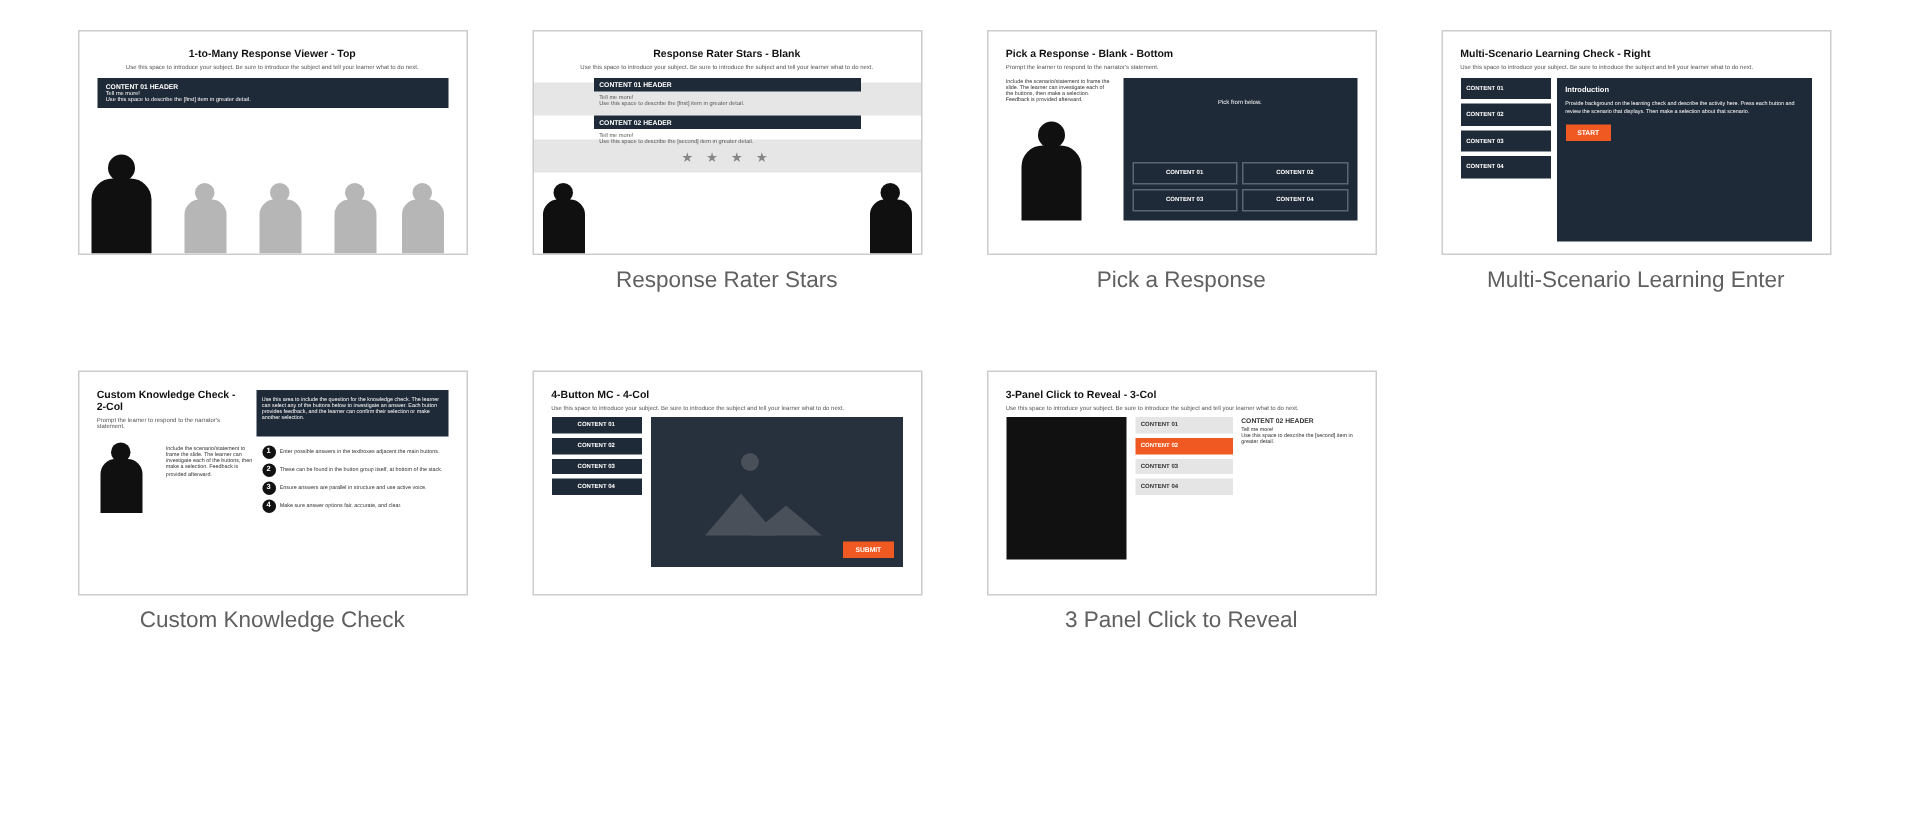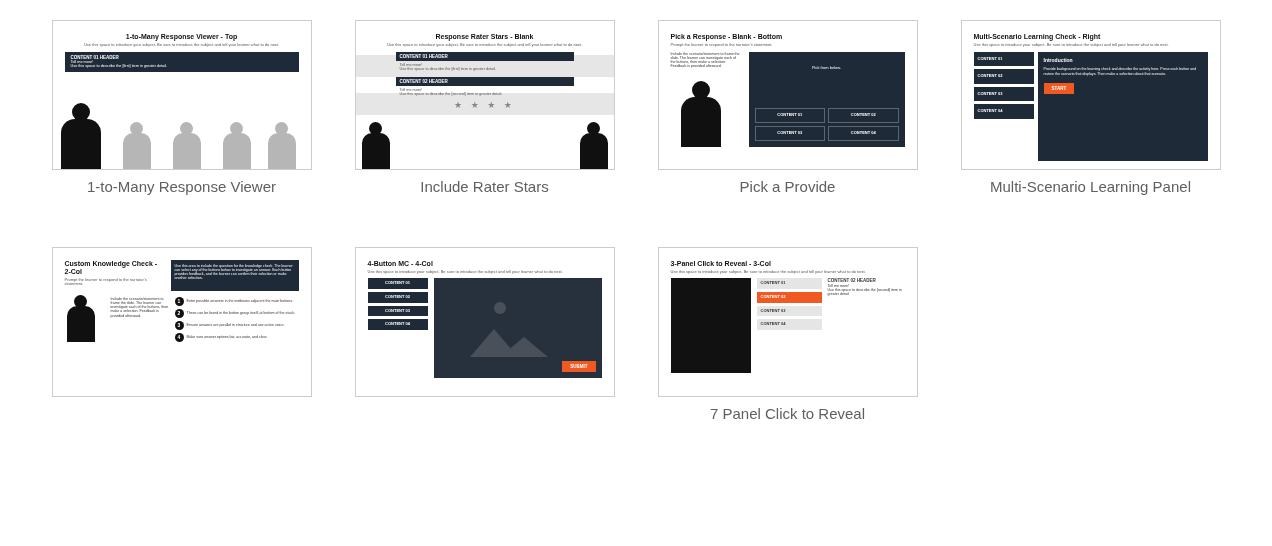--- a/index.html
+++ b/index.html
@@ -115,21 +115,20 @@
           <div class="silh grey small" style="left:170px;">
               <div class="head"></div>
               <div class="body"></div>
             </div>
           <div class="silh grey small" style="left:215px;">
               <div class="head"></div>
               <div class="body"></div>
             </div>
         </div>
       </div>
-      <div class="caption">1-to-Many Response Viewer</div>
     </div>
 
     <div class="card c2">
       <div class="thumb" style="padding:12px 0 0 0;">
         <div style="text-align:center;padding:0 12px;">
           <div class="tiny-title">Response Rater Stars - Blank</div>
           <div class="tiny-sub">Use this space to introduce your subject. Be sure to introduce the subject and tell your learner what to do next.</div>
         </div>
         <div class="fade" style="top:34px;"></div>
         <div style="position:relative;margin:0 40px;">
@@ -150,21 +149,21 @@
         <div class="stars">★ ★ ★ ★</div>
         <div class="silh small" style="left:6px;">
             <div class="head"></div>
             <div class="body"></div>
           </div>
         <div class="silh small" style="right:6px;">
             <div class="head"></div>
             <div class="body"></div>
           </div>
       </div>
-      <div class="caption">Include Rater Stars</div>
+      <div class="caption">Response Rater Stars</div>
     </div>
 
     <div class="card c3">
       <div class="thumb">
         <div class="tiny-title">Pick a Response - Blank - Bottom</div>
         <div class="tiny-sub">Prompt the learner to respond to the narrator's statement.</div>
         <div class="row2">
           <div class="left">
             <div style="font-size:3.6px">Include the scenario/statement to frame the slide. The learner can investigate each of the buttons, then make a selection. Feedback is provided afterward.</div>
             <div style="flex:1;position:relative;">
@@ -178,42 +177,42 @@
             <div style="text-align:center;font-size:4px;margin-top:8px;">Pick from below.</div>
             <div class="btnrow">
               <div>CONTENT 01</div>
               <div>CONTENT 02</div>
               <div>CONTENT 03</div>
               <div>CONTENT 04</div>
             </div>
           </div>
         </div>
       </div>
-      <div class="caption">Pick a Provide</div>
+      <div class="caption">Pick a Response</div>
     </div>
 
     <div class="card c4">
       <div class="thumb">
         <div class="tiny-title">Multi-Scenario Learning Check - Right</div>
         <div class="tiny-sub">Use this space to introduce your subject. Be sure to introduce the subject and tell your learner what to do next.</div>
         <div class="wrap">
           <div class="leftnav">
             <div>CONTENT 01</div>
             <div>CONTENT 02</div>
             <div>CONTENT 03</div>
             <div>CONTENT 04</div>
           </div>
           <div class="panel">
             <div style="font-size:5px;font-weight:700">Introduction</div>
             <div style="font-size:3.6px">Provide background on the learning check and describe the activity here. Press each button and review the scenario that displays. Then make a selection about that scenario.</div>
             <div style="margin-top:6px"><span class="orange-btn">START</span></div>
           </div>
         </div>
       </div>
-      <div class="caption">Multi-Scenario Learning Panel</div>
+      <div class="caption">Multi-Scenario Learning Enter</div>
     </div>
 
     <div class="card c5">
       <div class="thumb">
         <div class="top">
           <div class="ttl">
             <div class="tiny-title" style="font-size:7px;">Custom Knowledge Check - 2-Col</div>
             <div class="tiny-sub">Prompt the learner to respond to the narrator's statement.</div>
           </div>
           <div class="box">Use this area to include the question for the knowledge check. The learner can select any of the buttons below to investigate an answer. Each button provides feedback, and the learner can confirm their selection or make another selection.</div>
@@ -239,20 +238,21 @@
                 <div class="num">3</div>
                 <div>Ensure answers are parallel in structure and use active voice.</div>
               </div>
             <div class="row">
                 <div class="num">4</div>
                 <div>Make sure answer options fair, accurate, and clear.</div>
               </div>
           </div>
         </div>
       </div>
+      <div class="caption">Custom Knowledge Check</div>
     </div>
 
     <div class="card c6">
       <div class="thumb">
         <div class="tiny-title">4-Button MC - 4-Col</div>
         <div class="tiny-sub">Use this space to introduce your subject. Be sure to introduce the subject and tell your learner what to do next.</div>
         <div class="row">
           <div class="btns">
             <div class="tiny-btn">CONTENT 01</div>
             <div class="tiny-btn">CONTENT 02</div>
@@ -280,18 +280,18 @@
             <div>CONTENT 03</div>
             <div>CONTENT 04</div>
           </div>
           <div class="txt">
             <div style="font-size:4.5px;font-weight:700">CONTENT 02 HEADER</div>
             <div>Tell me more!</div>
             <div>Use this space to describe the [second] item in greater detail.</div>
           </div>
         </div>
       </div>
-      <div class="caption">7 Panel Click to Reveal</div>
+      <div class="caption">3 Panel Click to Reveal</div>
     </div>
 
 
   </div>
 </div>
 
 </body></html>

